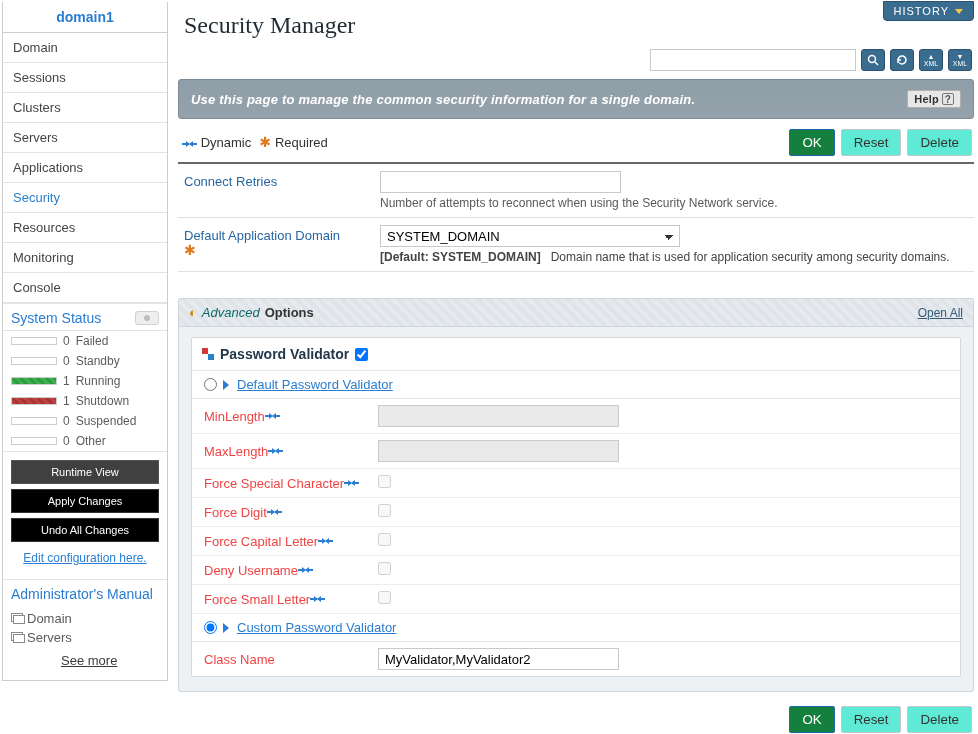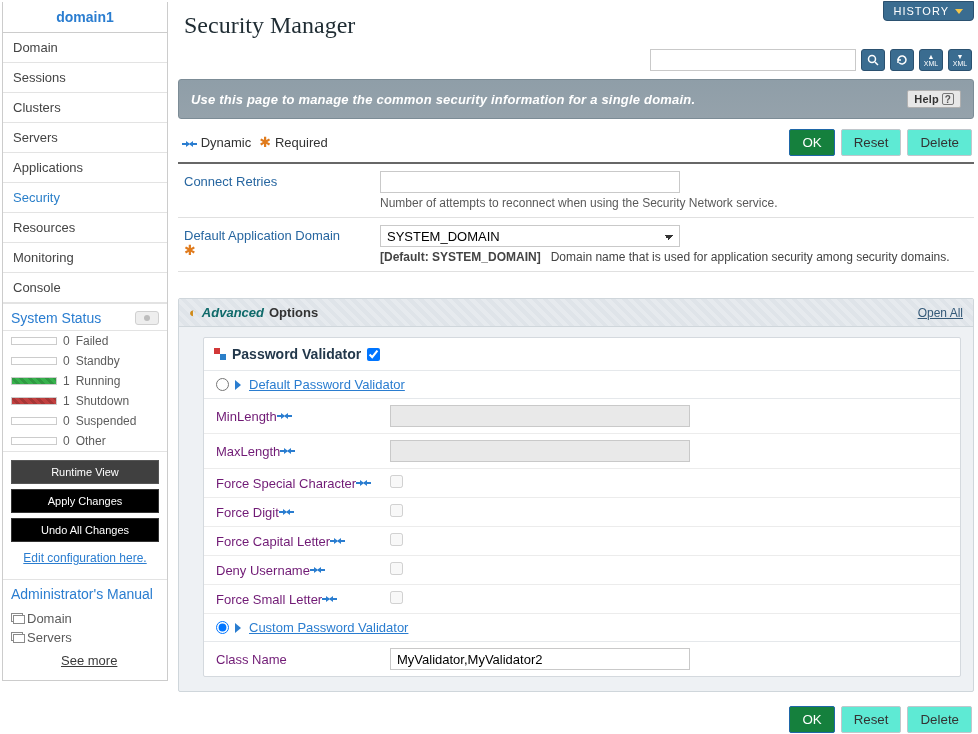--- a/index.html
+++ b/index.html
@@ -53,47 +53,47 @@
   .arr.r::after{content:"";position:absolute;right:-1px;top:0;border-top:3px solid transparent;border-bottom:3px solid transparent;border-left:4px solid #2a7dd0}
   .req-ico{color:#e07b1d;margin-right:4px;font-size:14px;line-height:1}
   .btns{display:flex;gap:6px}
   .btn{border:1px solid #c0c7cc;background:#5eead4;padding:5px 12px;border-radius:2px;color:#333;cursor:pointer}
   .btn.primary{background:#15803d;color:#fff;border-color:#1f67a8}
   
   .form{}
   .frow{display:flex;border-bottom:1px solid #e0e0e0;padding:7px 4px 7px 6px}
   .flabel{width:196px;color:#2766a0;font-size:13px;padding-top:3px}
   .fbody{flex:1}
-  .finput{width:300px;height:22px;border:1px solid #c9c9c9;padding:0 6px;font-size:13px}
+  .finput{width:241px;height:22px;border:1px solid #c9c9c9;padding:0 6px;font-size:13px}
   .finput.ro{background:#e9e9e9}
   .fhint{color:#595959;font-size:12px;margin-top:3px}
   .fsel{width:300px;height:22px;border:1px solid #c9c9c9;background:#fff;padding:0 24px 0 6px;font-size:13px;appearance:none;-webkit-appearance:none;background-image:linear-gradient(45deg,transparent 50%,#333 50%),linear-gradient(135deg,#333 50%,transparent 50%);background-position:right 10px top 9px,right 5px top 9px;background-size:5px 5px;background-repeat:no-repeat}
   .default-note{font-size:12px;color:#444;margin-top:3px}
   .default-note b{font-weight:bold}
   
   .adv{border:1px solid #cfd6db;background:#eef1f4;margin-top:26px;border-radius:2px}
   .adv-hd{display:flex;justify-content:space-between;align-items:center;padding:6px 10px;background:repeating-linear-gradient(45deg,#e6eaee 0 4px,#dfe4e9 4px 8px);border-bottom:1px solid #cfd6db}
   .adv-ttl{display:flex;align-items:center;gap:5px}
   .adv-ttl .u{color:#d08a17}
-  .adv-ttl .em{color:#0f6a6a;font-style:italic;font-weight:bold}
+  .adv-ttl .em{color:#0f6a6a;font-style:italic;font-weight:normal}
   .adv-ttl .plain{font-weight:bold;color:#333}
   .open-all{color:#355a79;text-decoration:underline;font-size:12px}
-  .adv-body{padding:10px 12px 14px 24px}
+  .adv-body{padding:10px 12px 14px 12px}
   .panel{background:#fff;border:1px solid #d4d9de;border-radius:2px}
   .panel-hd{padding:8px 10px;border-bottom:1px solid #e5e8eb;display:flex;align-items:center;gap:6px}
   .pv-icon{width:12px;height:12px;position:relative}
   .pv-icon::before{content:"";position:absolute;width:6px;height:6px;background:#d23838;left:0;top:0}
   .pv-icon::after{content:"";position:absolute;width:6px;height:6px;background:#2a7fc9;right:0;bottom:0}
   .panel-hd b{color:#23384b;font-size:14px}
   .subhd{padding:6px 12px;border-bottom:1px solid #e5e8eb;display:flex;align-items:center;gap:6px}
   .subhd .lbl{color:#2a7dd0;text-decoration:underline}
   .tri{width:0;height:0;border-top:5px solid transparent;border-bottom:5px solid transparent;border-left:6px solid #2a7dd0;margin-right:2px}
   .prow{display:flex;border-bottom:1px solid #ececec;padding:6px 12px;align-items:center}
   .prow:last-child{border-bottom:none}
-  .plabel{width:174px;color:#701a75;display:flex;align-items:center;}
+  .plabel{width:174px;color:#ef4444;display:flex;align-items:center;}
   .pbody{flex:1}
   .footer-btns{display:flex;justify-content:flex-end;gap:6px;padding:14px 2px 14px 0}
 </style>
 </head>
 <body>
 
 <div class="app">
 
   <aside class="sidebar">
     <div class="sb-title">domain1</div>

